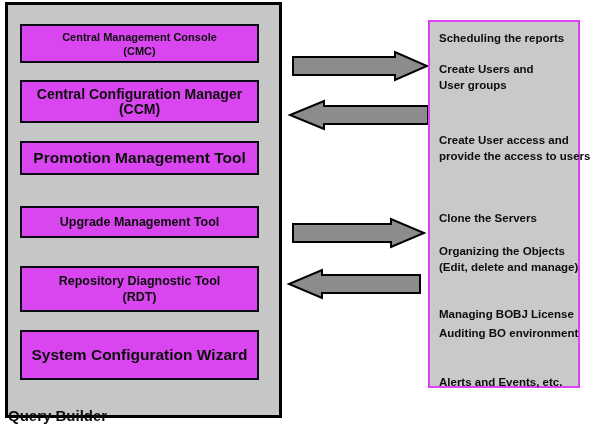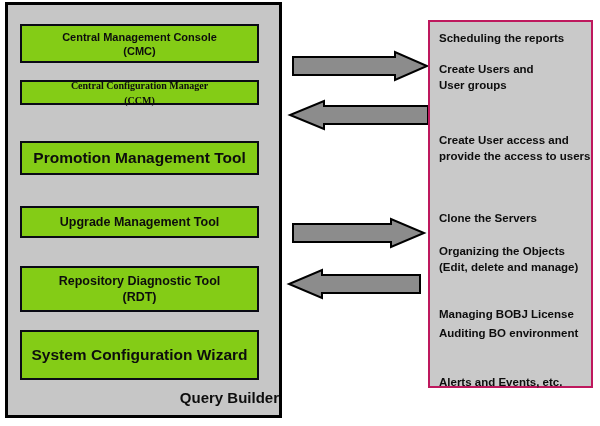--- a/index.html
+++ b/index.html
@@ -6,43 +6,43 @@
   html,body { width:600px; height:426px; background:#ffffff; font-family:"Liberation Sans", sans-serif; }
   .stage { position:relative; width:600px; height:426px; background:#ffffff; overflow:hidden; }
 
   
   .left-panel {
     position:absolute; left:5px; top:2px; width:277px; height:416px;
     background:#c6c6c6; border:3px solid #000000;
   }
   .box {
     position:absolute; left:12px; width:239px;
-    background:#84cc16; border:2px solid #0a0a14;
+    background:#d946ef; border:2px solid #0a0a14;
     display:flex; flex-direction:column; align-items:center; justify-content:center;
     text-align:center; color:#0d0d0d; font-weight:bold;
   }
   .box-0 { top:19px;  height:39px; font-size:11px;   line-height:14px; }
-  .box-1 { top:75px;  height:25px; font-size:10px;   line-height:15px;font-family:Liberation Serif, serif; }
+  .box-1 { top:75px;  height:43px; font-size:14px;   line-height:15px; }
   .box-2 { top:136px; height:34px; font-size:15.5px; }
   .box-3 { top:201px; height:32px; font-size:12.5px; }
   .box-4 { top:261px; height:46px; font-size:12.5px; line-height:16px; }
   .box-5 { top:325px; height:50px; font-size:15.5px; }
   .panel-label {
-    position:absolute; left:0; right:0; top:384px; text-align:right;
+    position:absolute; left:0; right:0; top:402px; text-align:left;
     font-size:15px; font-weight:bold; color:#0d0d0d;
   }
 
   
   .arrows-svg { position:absolute; left:0; top:0; width:600px; height:426px; pointer-events:none; }
   .arrow { fill:#8c8c8c; stroke:#000000; stroke-width:2; stroke-linejoin:miter; }
 
   
   .right-panel {
-    position:absolute; left:428px; top:20px; width:165px; height:368px;
-    background:#c9c9c9; border:2px solid #be185d;
+    position:absolute; left:428px; top:20px; width:152px; height:368px;
+    background:#c9c9c9; border:2px solid #d946ef;
   }
   .fitem {
     position:absolute; left:9px; right:0;
     font-size:11.5px; font-weight:bold; color:#0d0d0d; line-height:16px;
     white-space:nowrap;
   }
   .fitem-0 { top:8px; }
   .fitem-1 { top:39px; }
   .fitem-2 { top:110px; }
   .fitem-3 { top:154px; }

